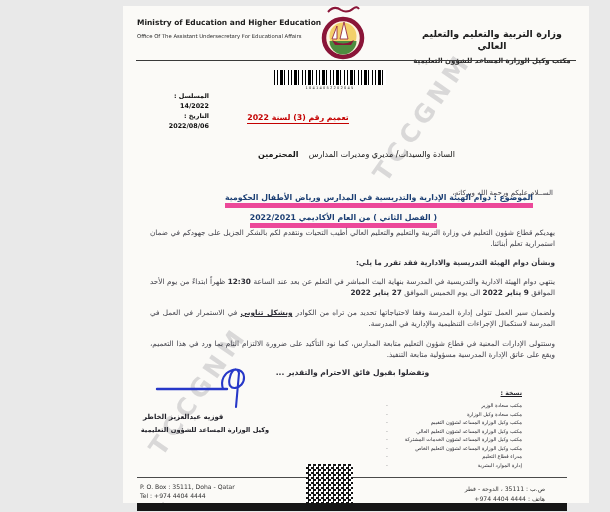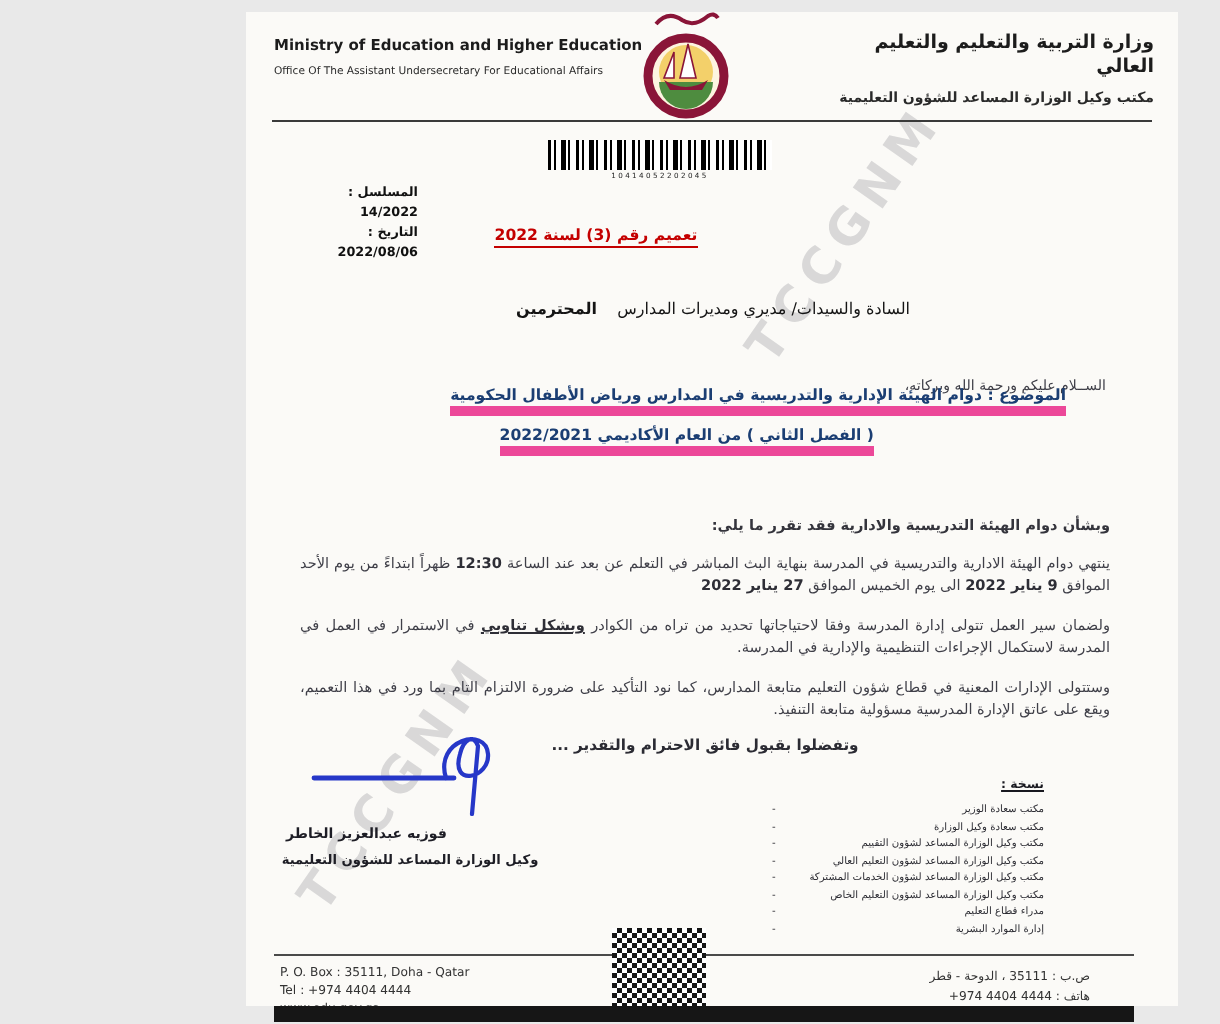--- a/index.html
+++ b/index.html
@@ -13,21 +13,21 @@
     background:#fbfaf7;
   }
   .scan-bar{
     position:absolute;left:137px;top:503px;width:430px;height:8px;
     background:#161616;
   }
   
   .hdr-en{position:absolute;left:14px;top:12px;width:200px;color:#1c1c1c;}
   .hdr-en .l1{font-size:7.5px;font-weight:bold;line-height:1.3;}
   .hdr-en .l2{font-size:5.3px;margin-top:5px;color:#2a2a2a;}
-  .hdr-ar{position:absolute;right:12px;top:10px;width:170px;text-align:right;color:#1c1c1c;}
+  .hdr-ar{position:absolute;right:12px;top:22px;width:170px;text-align:center;color:#1c1c1c;}
   .hdr-ar .l1{font-size:9.5px;font-weight:bold;line-height:1.3;}
   .hdr-ar .l2{font-size:7px;margin-top:4px;font-weight:bold;color:#2a2a2a;}
   .hdr-rule{position:absolute;left:13px;right:13px;top:54px;border-top:1.6px solid #3a3a3a;}
   .logo{position:absolute;left:197px;top:-1px;width:46px;height:56px;}
   
   .barcode{
     position:absolute;left:151px;top:64px;width:112px;height:15px;
     background:repeating-linear-gradient(90deg,
       #000 0 1.5px,#fff 1.5px 3px,#000 3px 4px,#fff 4px 6.5px,
       #000 6.5px 9px,#fff 9px 10px,#000 10px 11px,#fff 11px 14px);
@@ -141,20 +141,21 @@
   <div class="circ-title"><span>تعميم رقم (3) لسنة 2022</span></div>
 
   <div class="recipient-main">السادة والسيدات/ مديري ومديرات المدارس</div>
   <div class="recipient-hon">المحترمين</div>
 
   <div class="greeting">الســلام عليكم ورحمة الله وبركاته،</div>
 
   <div class="subject1"><span>الموضوع : دوام الهيئة الإدارية والتدريسية في المدارس ورياض الأطفال الحكومية</span></div>
   <div class="subject2"><span>( الفصل الثاني ) من العام الأكاديمي 2022/2021</span></div>
 
+  <p class="para p1">يهديكم قطاع شؤون التعليم في وزارة التربية والتعليم والتعليم العالي أطيب التحيات ونتقدم لكم بالشكر الجزيل على جهودكم في ضمان استمرارية تعلم أبنائنا.</p>
   <p class="para p2">وبشأن دوام الهيئة التدريسية والادارية فقد تقرر ما يلي:</p>
   <p class="para p3">
     <span>ينتهي دوام الهيئة الادارية والتدريسية في المدرسة بنهاية البث المباشر في التعلم عن بعد عند الساعة</span>
     <span class="b">12:30</span>
     <span>ظهراً ابتداءً من يوم الأحد الموافق</span>
     <span class="b">9 يناير 2022</span>
     <span>الى يوم الخميس الموافق</span>
     <span class="b">27 يناير 2022</span>
   </p>
   <p class="para p4">

